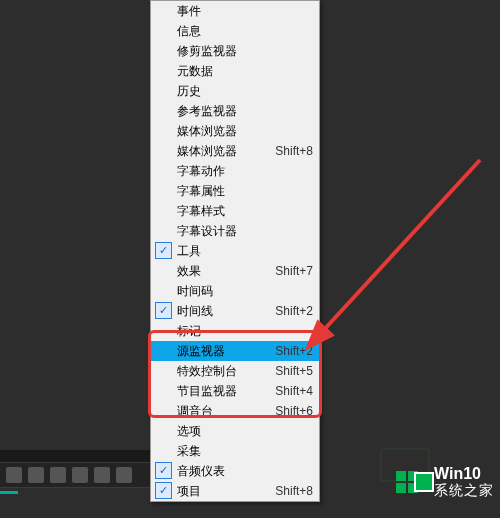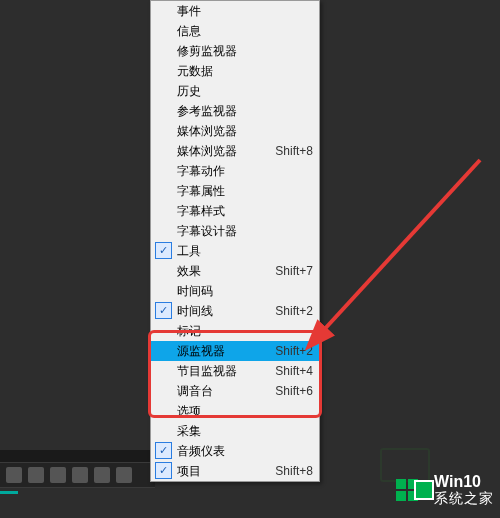--- a/index.html
+++ b/index.html
@@ -118,21 +118,21 @@
       position: absolute;
       left: 0;
       bottom: 56px;
       width: 155px;
       height: 12px;
       background: #1a1a1a;
     }
     .watermark {
       position: absolute;
       right: 6px;
-      bottom: 12px;
+      bottom: 20px;
       display: flex;
       align-items: center;
     }
     .watermark .logo-box {
       display: grid;
       grid-template-columns: repeat(2, 10px);
       grid-template-rows: repeat(2, 10px);
       gap: 2px;
     }
     .watermark .logo-box .sq {
@@ -236,20 +236,24 @@
       <span class="check">✓</span>
       <span class="label">时间线</span>
       <span class="shortcut">Shift+2</span>
     </div>
     <div class="menu-item">
       <span class="label">标记</span>
     </div>
     <div class="menu-item hovered">
       <span class="label">源监视器</span>
       <span class="shortcut">Shift+2</span>
+    </div>
+    <div class="menu-item">
+      <span class="label">特效控制台</span>
+      <span class="shortcut">Shift+5</span>
     </div>
     <div class="menu-item">
       <span class="label">节目监视器</span>
       <span class="shortcut">Shift+4</span>
     </div>
     <div class="menu-item">
       <span class="label">调音台</span>
       <span class="shortcut">Shift+6</span>
     </div>
     <div class="menu-item">

